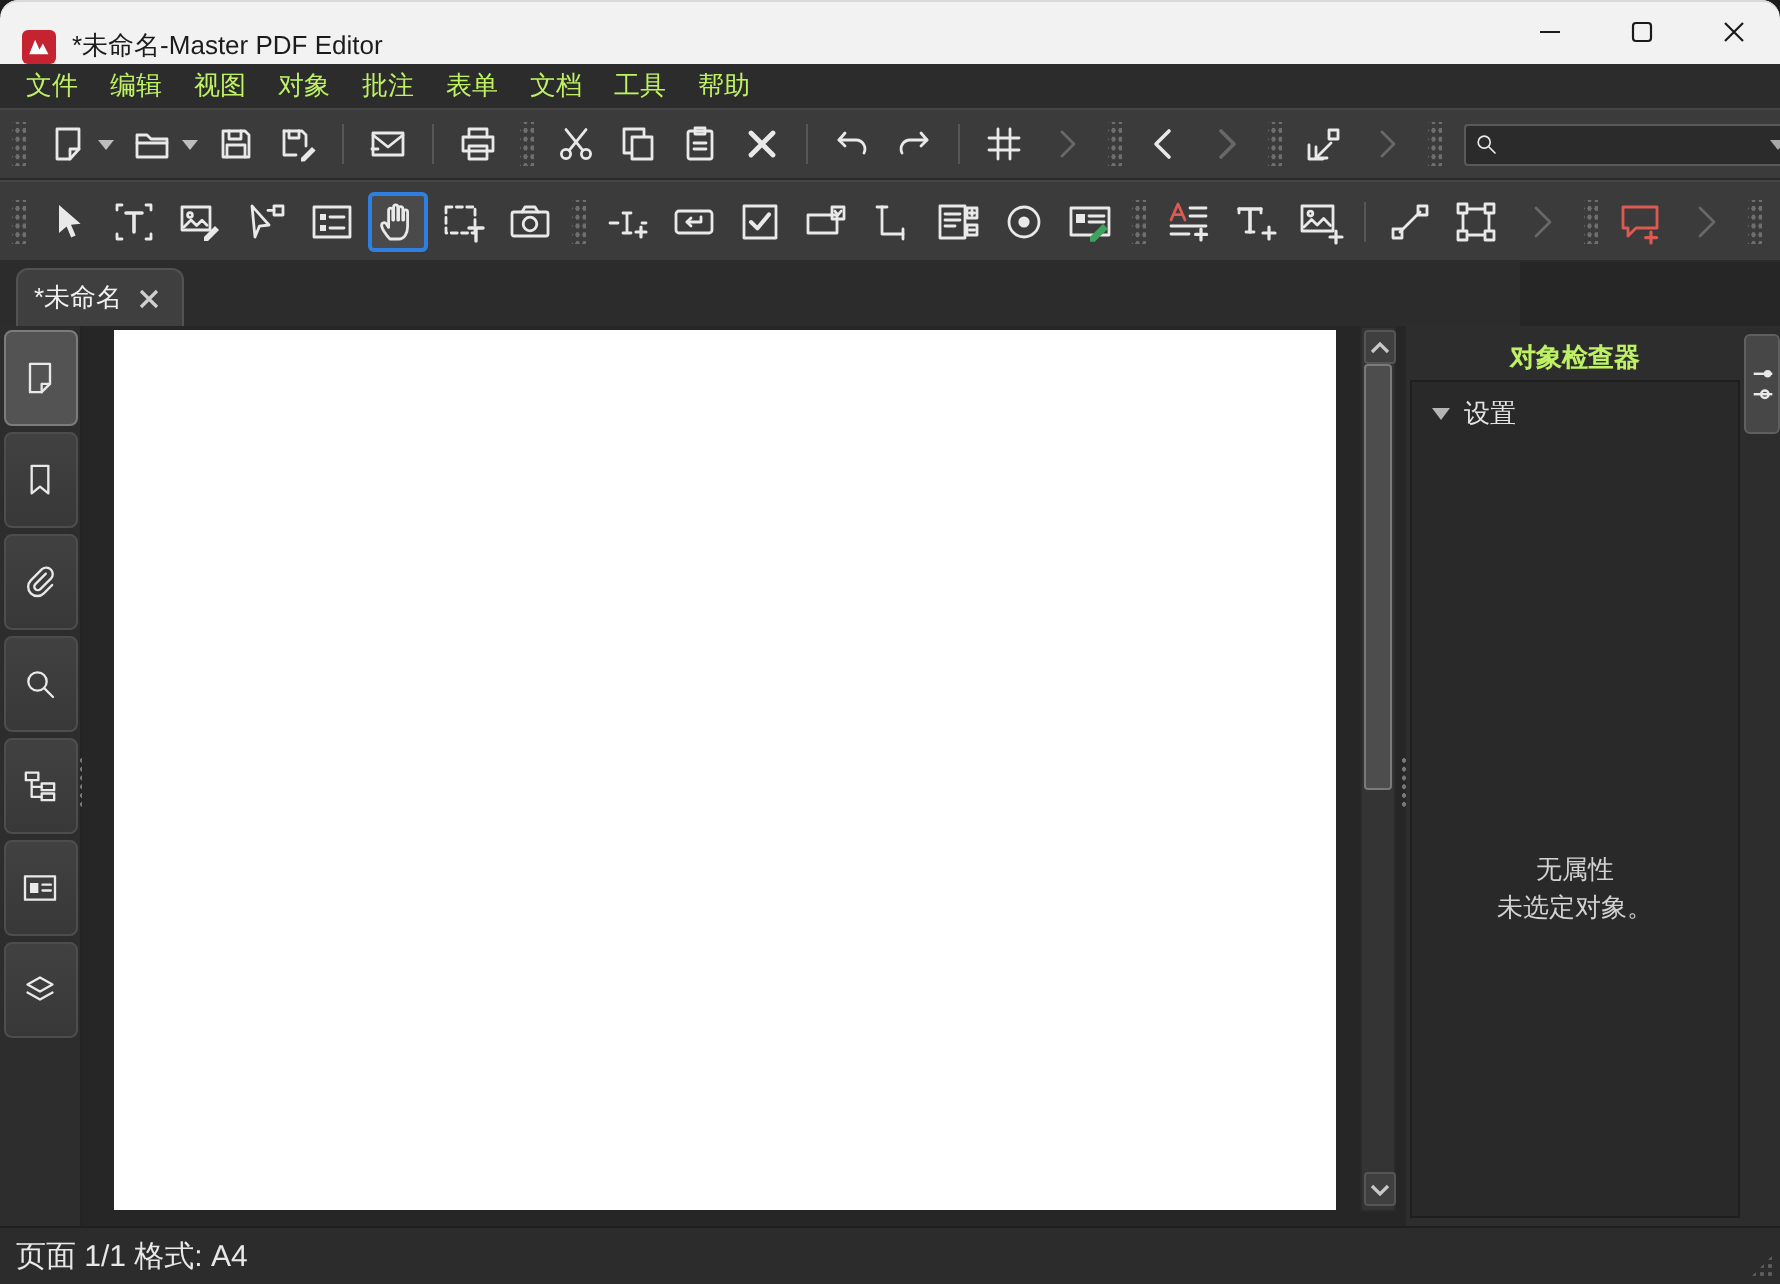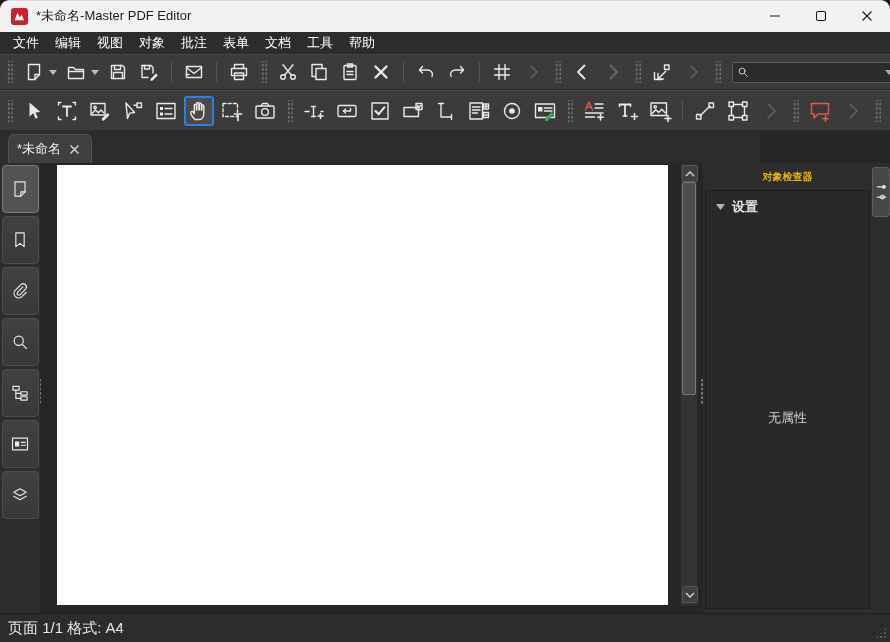--- a/index.html
+++ b/index.html
@@ -1,32 +1,32 @@
 <!DOCTYPE html>
 <html><head>
 <meta charset="utf-8">
 <style>
   html,body{margin:0;padding:0;background:#1d1d1d;width:890px;height:642px;overflow:hidden;
     font-family:"Liberation Sans","DejaVu Sans",sans-serif;}
   .app{position:relative;width:890px;height:642px;background:#262626;border-radius:9px 9px 0 0;overflow:hidden;}
 
   
   .titlebar{position:absolute;left:0;top:0;width:890px;height:32px;background:#f2f2f2;
-    border-radius:9px 9px 0 0;display:flex;align-items:center;box-shadow:inset 0 1px 0 #d9d9d9;}
+    border-radius:9px 9px 0 0;display:flex;align-items:flex-end;box-shadow:inset 0 1px 0 #d9d9d9;}
   .logo{width:17px;height:17px;margin-left:11px;background:#c4232f;border-radius:3px;
     display:flex;align-items:center;justify-content:center;flex:none;}
   .title{margin-left:8px;font-size:13px;color:#1c1c1c;white-space:nowrap;}
   .win-controls{margin-left:auto;display:flex;height:100%;}
   .win-btn{width:46px;height:100%;display:flex;align-items:center;justify-content:center;}
   .win-btn svg{stroke:#1a1a1a;fill:none;stroke-width:1.1;}
 
   
   .menubar{position:absolute;left:0;top:32px;width:890px;height:22px;background:#2c2c2c;
     display:flex;align-items:center;padding-left:10px;box-sizing:border-box;gap:10px;}
-  .menu-item{color:#ffffff;font-size:13px;padding:1px 3px;white-space:nowrap;}
+  .menu-item{color:#bef264;font-size:13px;padding:1px 3px;white-space:nowrap;}
 
   
   .toolbar{position:absolute;left:0;width:890px;background:#3b3b3b;display:flex;align-items:center;
     box-sizing:border-box;border-top:1px solid #464646;border-bottom:1px solid #2b2b2b;}
   .tb1{top:54px;height:36px;padding-left:3px;gap:5px;}
   .tb2{top:90px;height:41px;padding-left:3px;gap:3px;}
   .tbtn{display:flex;align-items:center;justify-content:center;border-radius:3px;flex:none;}
   .tb1 .tbtn{width:26px;height:26px;}
   .tb2 .tbtn{width:30px;height:30px;}
   .tbtn.active{background:#4a4a4a;outline:2px solid #2f7fe0;outline-offset:-2px;}
@@ -72,25 +72,25 @@
   .scroll-btn{position:absolute;left:1px;width:14px;height:15px;background:#3f3f3f;border:1px solid #555;border-radius:2px;
     display:flex;align-items:center;justify-content:center;}
   .scroll-btn svg{stroke:#c8c8c8;fill:none;stroke-width:1.6;}
   .scroll-up{top:1px;}
   .scroll-down{bottom:2px;}
   .scroll-thumb{position:absolute;left:1px;top:18px;width:14px;height:213px;background:#4d4d4d;border:1px solid #7a7a7a;border-radius:2px;box-sizing:border-box;}
   .panel-splitter{position:absolute;left:700px;top:215px;width:5px;height:26px;
     background-image:radial-gradient(#777 1px,transparent 1.1px);background-size:4px 4.4px;}
 
   .inspector{position:absolute;left:703px;top:0;width:169px;height:450px;background:#2d2d2d;}
-  .insp-title{text-align:center;color:#eab308;font-size:10px;font-weight:bold;padding-top:7px;}
+  .insp-title{text-align:center;color:#bef264;font-size:13px;font-weight:bold;padding-top:7px;}
   .insp-body{position:absolute;left:2px;top:27px;right:2px;bottom:4px;background:#292929;border:1px solid #1e1e1e;}
-  .insp-section{display:flex;align-items:center;gap:7px;padding:7px 6px 6px 10px;color:#e3e3e3;font-size:13px;font-weight:bold;}
+  .insp-section{display:flex;align-items:center;gap:7px;padding:7px 6px 6px 10px;color:#e3e3e3;font-size:13px;}
   .insp-section svg{fill:#b5b5b5;}
-  .insp-empty{position:absolute;left:0;top:218px;width:100%;text-align:center;color:#d2d2d2;font-size:13px;line-height:1.45;}
+  .insp-empty{position:absolute;left:0;top:235px;width:100%;text-align:center;color:#d2d2d2;font-size:13px;line-height:1.45;}
 
   .right-strip{position:absolute;left:872px;top:0;width:18px;height:450px;background:#2d2d2d;}
   .right-tab{position:absolute;left:0;top:4px;width:16px;height:48px;background:#474747;border:1px solid #5f5f5f;
     border-radius:3px;display:flex;align-items:center;justify-content:center;}
   .right-tab svg *{stroke:#e8e8e8;fill:none;stroke-width:1.3;}
   .right-tab svg .f{fill:#e8e8e8;stroke:none;}
 
   
   .statusbar{position:absolute;left:0;top:613px;width:890px;height:29px;background:#2c2c2c;border-top:1px solid #1f1f1f;
     box-sizing:border-box;display:flex;align-items:center;padding-left:8px;}
@@ -557,20 +557,21 @@
       <div class="insp-title">对象检查器</div>
       <div class="insp-body">
         <div class="insp-section">
           <svg width="9" height="6" viewBox="0 0 9 6">
               <path d="M0 0h9L4.5 6z"></path>
             </svg>
           <span>设置</span>
         </div>
         <div class="insp-empty">
           <div>无属性</div>
+          <div>未选定对象。</div>
         </div>
       </div>
     </div>
 
     <div class="right-strip">
       <div class="right-tab">
         <svg width="13" height="30" viewBox="0 0 14 30">
           <path d="M2 9.5h10"></path>
             <circle cx="9.5" cy="9.5" r="2" class="f"></circle>
           <path d="M2 20.5h10"></path>

